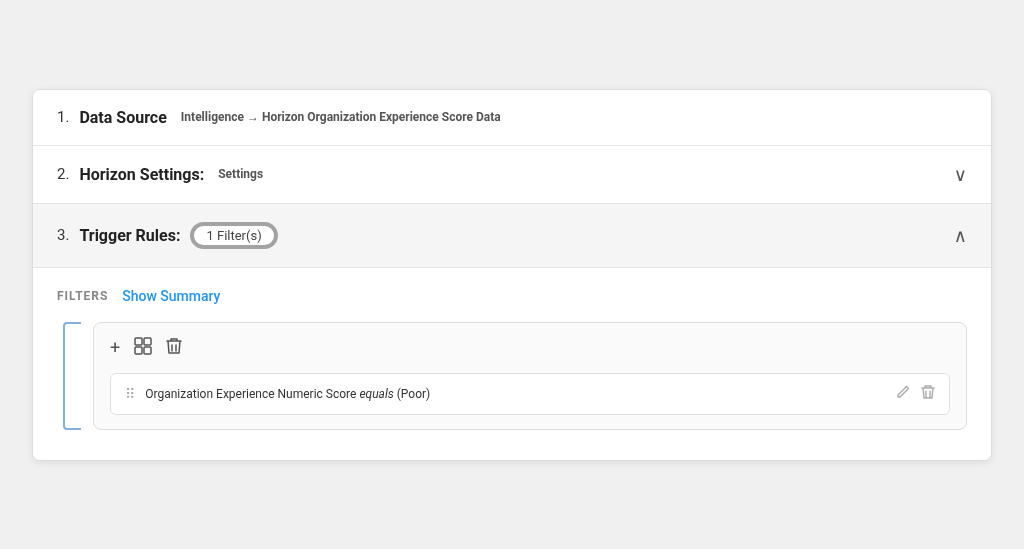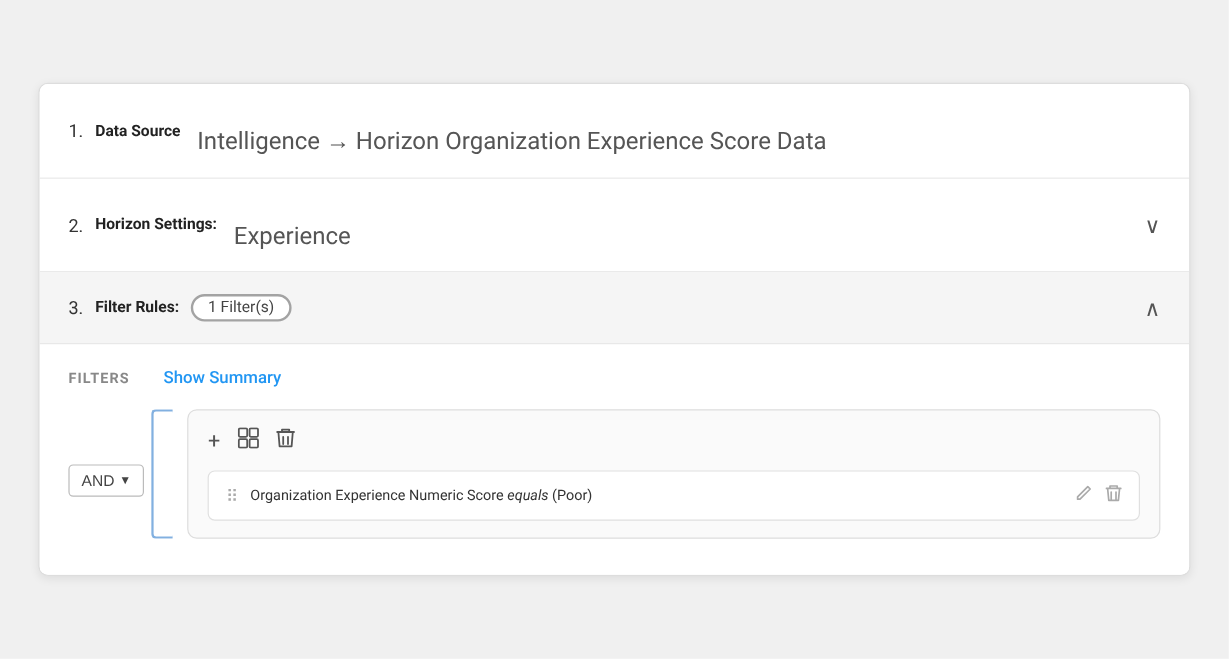--- a/index.html
+++ b/index.html
@@ -34,52 +34,51 @@
     .section-left {
       display: flex;
       align-items: center;
       gap: 10px;
     }
     .section-number {
       font-size: 15px;
       color: #333;
     }
     .section-title {
-      font-size: 13px;
+      font-size: 16px;
       font-weight: 700;
       color: #222;
     }
     .section-subtitle {
-      font-size: 20px;
-      font-weight: 400;
+      font-size: 12px;
+      font-weight: 700;
       color: #555;
       margin-left: 4px;
-      margin-top: 17px;
     }
     .chevron-icon {
       font-size: 18px;
       color: #555;
       cursor: pointer;
     }
     .badge {
       background: #fff;
-      border: 2px solid #a3a3a3;
+      border: 4px solid #a3a3a3;
       border-radius: 20px;
       padding: 2px 12px;
       font-size: 13px;
       color: #444;
     }
     .filters-area {
       padding: 20px 24px 30px 24px;
       background: #fff;
     }
     .filters-header {
       display: flex;
       align-items: center;
-      gap: 28px;
+      gap: 14px;
       margin-bottom: 18px;
     }
     .filters-label {
       font-size: 12px;
       font-weight: 700;
       color: #888;
       letter-spacing: 0.08em;
       text-transform: uppercase;
     }
     .show-summary-link {
@@ -182,49 +181,43 @@
       <span class="section-number">1.</span>
       <span class="section-title">Data Source</span>
       <span class="section-subtitle">Intelligence → Horizon Organization Experience Score Data</span>
     </div>
   </div>
 
   <div class="section">
     <div class="section-left">
       <span class="section-number">2.</span>
       <span class="section-title">Horizon Settings:</span>
-      <span class="section-subtitle">Experience</span>
+      <span class="section-subtitle">Settings</span>
     </div>
     <span class="chevron-icon">∨</span>
   </div>
 
   <div class="section active">
     <div class="section-left">
       <span class="section-number">3.</span>
-      <span class="section-title">Filter Rules:</span>
+      <span class="section-title">Trigger Rules:</span>
       <span class="badge">1 Filter(s)</span>
     </div>
     <span class="chevron-icon">∧</span>
   </div>
 
   <div class="filters-area">
     <div class="filters-header">
       <span class="filters-label">FILTERS</span>
       <a class="show-summary-link">Show Summary</a>
     </div>
 
     <div class="filter-builder">
 
       <div class="bracket-and-button">
-        <div style="display:flex; flex-direction:column; align-items:center; gap:8px; padding-top: 10px;">
-          <button class="and-button">
-            <span>AND</span>
-            <span style="font-size:10px;">▼</span>
-          </button>
-        </div>
         <div class="and-bracket"></div>
       </div>
 
       <div class="filter-rules-container">
 
         <div class="toolbar-row">
           <span class="toolbar-icon">+</span>
           <span class="toolbar-icon" style="font-size:16px;">
             <svg width="18" height="18" viewBox="0 0 18 18" fill="none" xmlns="http://www.w3.org/2000/svg">
               <rect x="1" y="1" width="7" height="7" rx="1" stroke="#555" stroke-width="1.5" fill="none"></rect>

